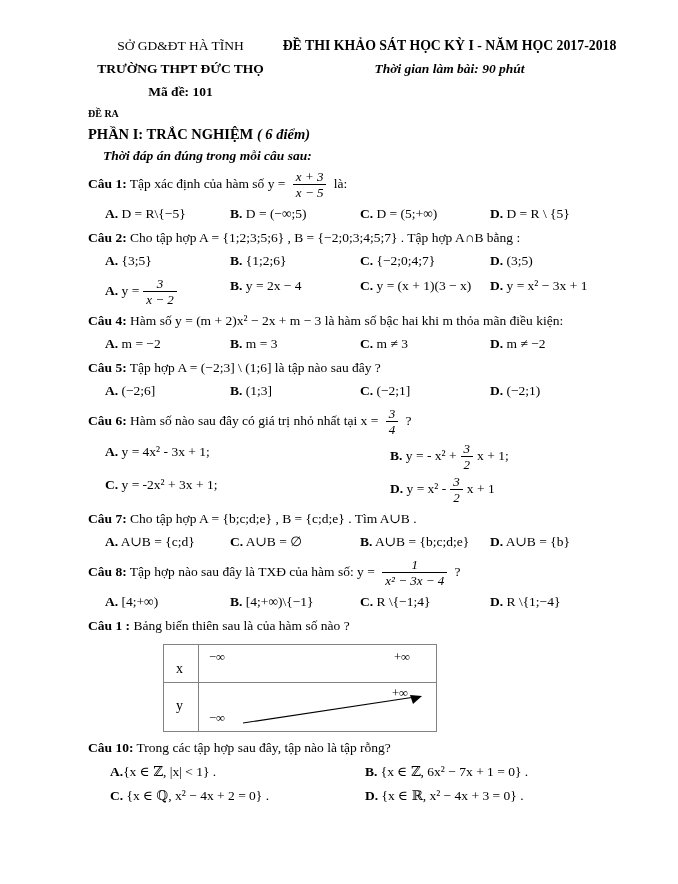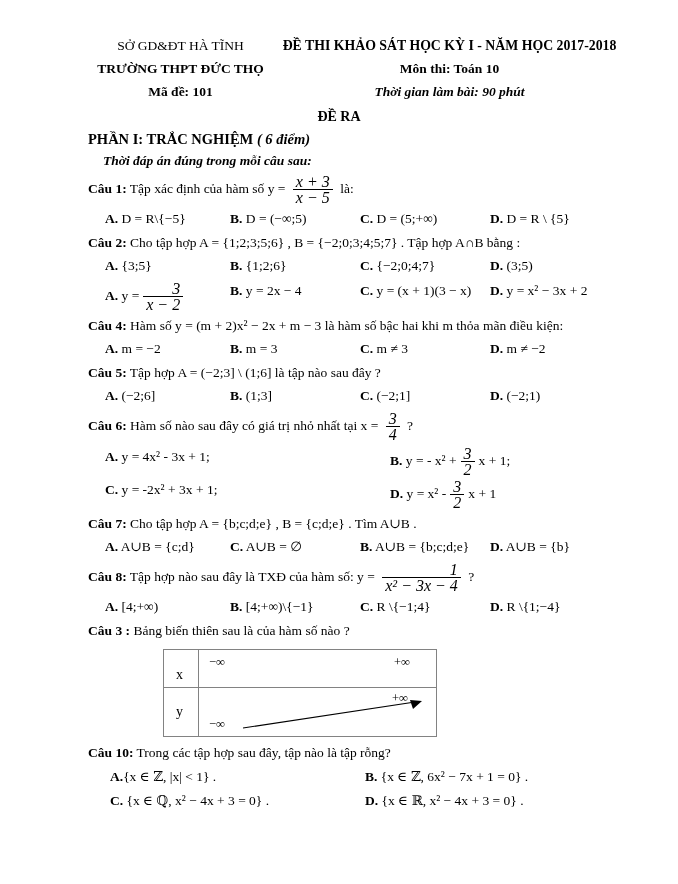--- a/index.html
+++ b/index.html
@@ -13,35 +13,35 @@
   b{font-weight:bold;}
   
   .hdr{display:flex;}
   .h-left{width:185px;text-align:center;}
   .h-right{flex:1;text-align:center;}
   .h-left div,.h-right div{line-height:23px;}
   .h-dept{font-size:13.5px;}
   .h-school,.h-code,.h-title,.h-subject{font-weight:bold;}
   .h-title{font-size:13.8px;}
   .h-duration{font-weight:bold;font-style:italic;}
-  .de-ra{text-align:center;font-weight:bold;margin:4px 36px 2px 0;font-size:14px;}
+  .de-ra{text-align:left;font-weight:bold;margin:4px 36px 2px 0;font-size:10px;}
   .part-title{font-weight:bold;font-size:14.5px;line-height:21px;}
   .part-title .pts{font-style:italic;text-align:center;}
   .instruction{font-weight:bold;font-style:italic;padding-left:15px;line-height:21px;margin-bottom:2px;}
   
   .q{margin-bottom:3px;}
   .stem{line-height:20px;margin-bottom:2px;}
   .ql{font-weight:bold;}
   .math{}
   .opts4{display:grid;grid-template-columns:125px 130px 130px 1fr;padding-left:17px;line-height:22px;}
   .opts2{display:grid;grid-template-columns:285px 1fr;padding-left:17px;line-height:24px;}
   .opts2.narrow{grid-template-columns:255px 1fr;padding-left:22px;}
   .opt b{font-weight:bold;}
   
-  .frac{display:inline-block;vertical-align:middle;text-align:right;font-style:italic;margin:1px 4px;font-size:16px;}
+  .frac{display:inline-block;vertical-align:middle;text-align:center;font-style:italic;margin:1px 4px;font-size:13px;}
   .frac .fn{display:block;line-height:15px;border-bottom:1px solid #000;padding:0 3px;}
   .frac .fd{display:block;line-height:15px;padding:0 3px;}
   
   .vtable{
     width:272px;margin:8px 0 6px 75px;border:1px solid #828282;
     display:grid;grid-template-columns:35px 1fr;grid-template-rows:38px 48px;
   }
   .vt-xlabel{border-right:1px solid #828282;border-bottom:1px solid #828282;
     display:flex;align-items:flex-end;padding:0 0 2px 12px;font-size:14px;}
   .vt-xrow{border-bottom:1px solid #828282;position:relative;font-size:12.5px;}
@@ -59,21 +59,20 @@
 <div class="page">
 
   <div class="hdr">
     <div class="h-left">
       <div class="h-dept">SỞ GD&amp;ĐT HÀ TĨNH</div>
       <div class="h-school">TRƯỜNG THPT ĐỨC THỌ</div>
       <div class="h-code">Mã đề: 101</div>
     </div>
     <div class="h-right">
       <div class="h-title">ĐỀ THI  KHẢO SÁT HỌC KỲ I - NĂM HỌC 2017-2018</div>
-      <div class="h-subject">Môn thi: Toán 10</div>
       <div class="h-duration">Thời gian làm bài: 90  phút</div>
     </div>
   </div>
 
   <div class="de-ra">ĐỀ RA</div>
 
   <div class="part-title">
     <span>PHẦN I: TRẮC NGHIỆM</span>
     <span class="pts">( 6 điểm)</span>
   </div>
@@ -105,21 +104,21 @@
       <span class="opt"><b>C.</b> <span class="math">{−2;0;4;7}</span></span>
       <span class="opt"><b>D.</b> <span class="math">(3;5)</span></span>
     </div>
   </div>
 
   <div class="q">
     <div class="opts4">
       <span class="opt"><b>A.</b> <span class="math">y =</span><span class="frac"><span class="fn">3</span><span class="fd">x − 2</span></span></span>
       <span class="opt"><b>B.</b> <span class="math">y = 2x − 4</span></span>
       <span class="opt"><b>C.</b> <span class="math">y = (x + 1)(3 − x)</span></span>
-      <span class="opt"><b>D.</b> <span class="math">y = x² − 3x + 2</span></span>
+      <span class="opt"><b>D.</b> <span class="math">y = x² − 3x + 1</span></span>
     </div>
   </div>
 
   <div class="q">
     <div class="stem">
       <b class="ql">Câu 4:</b>
       <span>Hàm số</span>
       <span class="math">y = (m + 2)x² − 2x + m − 3</span>
       <span>là hàm số bậc hai khi m thỏa mãn điều kiện:</span>
     </div>
@@ -186,21 +185,21 @@
     <div class="opts4">
       <span class="opt"><b>A.</b> <span class="math">[4;+∞)</span></span>
       <span class="opt"><b>B.</b> <span class="math">[4;+∞)\{−1}</span></span>
       <span class="opt"><b>C.</b> <span class="math">R \{−1;4}</span></span>
       <span class="opt"><b>D.</b> <span class="math">R \{1;−4}</span></span>
     </div>
   </div>
 
   <div class="q">
     <div class="stem">
-      <b class="ql">Câu 3 :</b>
+      <b class="ql">Câu 1 :</b>
       <span>Bảng biến thiên sau là của hàm số nào ?</span>
     </div>
     <div class="vtable">
       <div class="vt-xlabel">x</div>
       <div class="vt-xrow">
         <span class="vt-xl">−∞</span>
         <span class="vt-xr">+∞</span>
       </div>
       <div class="vt-ylabel">y</div>
       <div class="vt-yrow">
@@ -217,18 +216,18 @@
   <div class="q">
     <div class="stem">
       <b class="ql">Câu 10:</b>
       <span>Trong các tập hợp sau đây, tập nào là tập rỗng?</span>
     </div>
     <div class="opts2 narrow">
       <span class="opt"><b>A.</b><span class="math">{x ∈ ℤ, |x| &lt; 1} .</span></span>
       <span class="opt"><b>B.</b> <span class="math">{x ∈ ℤ, 6x² − 7x + 1 = 0} .</span></span>
     </div>
     <div class="opts2 narrow">
-      <span class="opt"><b>C.</b> <span class="math">{x ∈ ℚ, x² − 4x + 3 = 0} .</span></span>
+      <span class="opt"><b>C.</b> <span class="math">{x ∈ ℚ, x² − 4x + 2 = 0} .</span></span>
       <span class="opt"><b>D.</b> <span class="math">{x ∈ ℝ, x² − 4x + 3 = 0} .</span></span>
     </div>
   </div>
 
 </div>
 
 </body></html>

